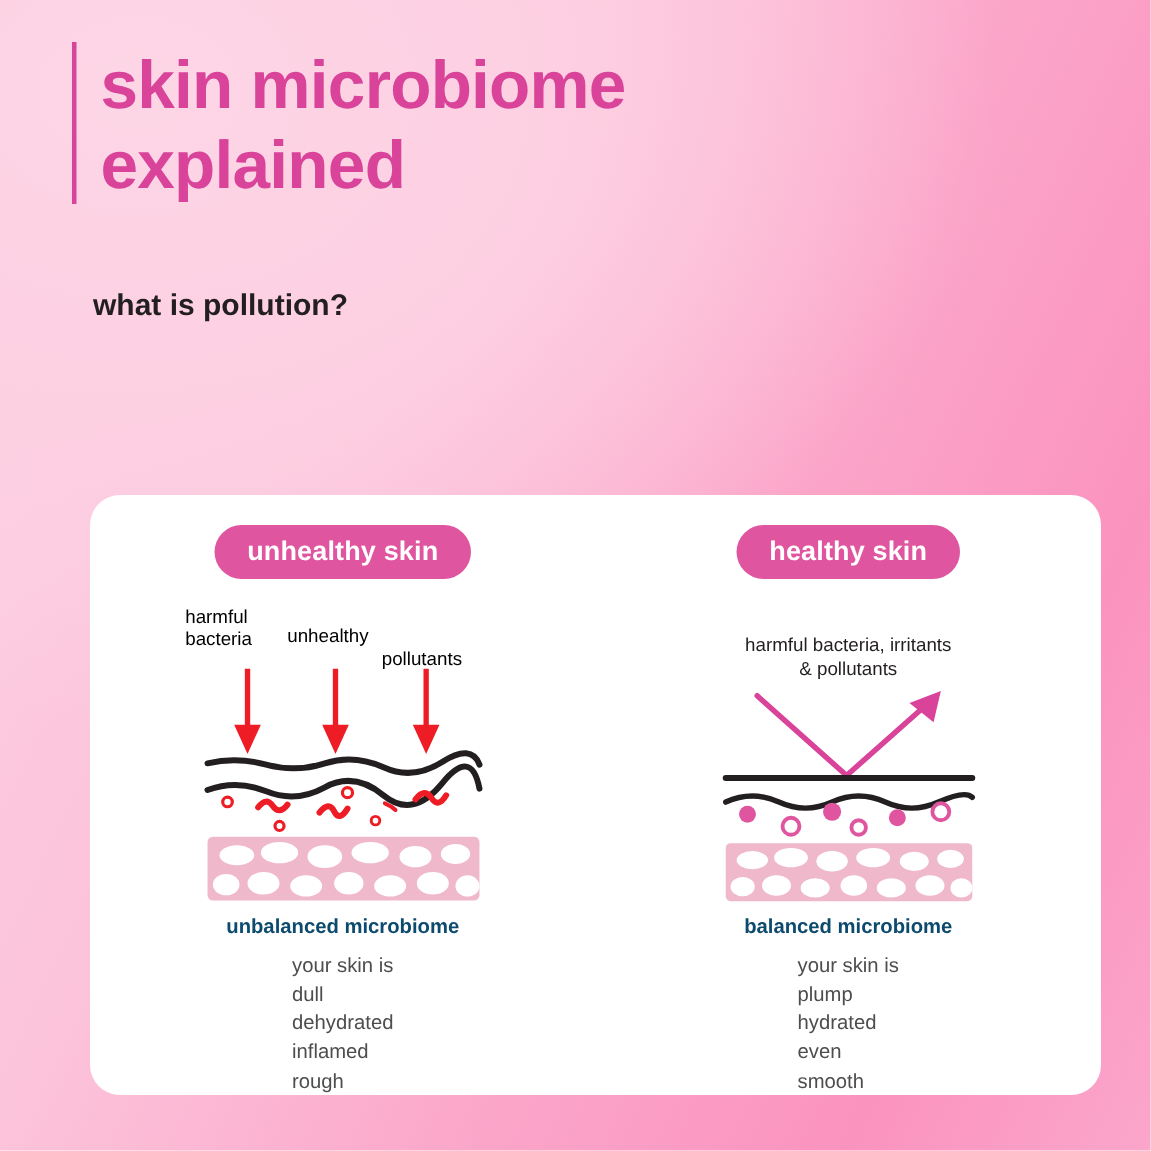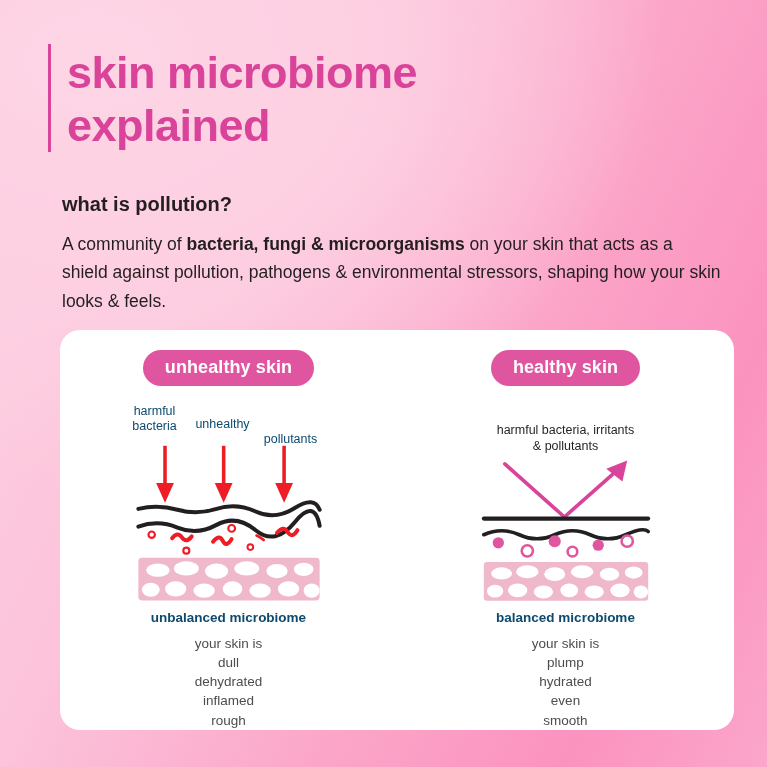--- a/index.html
+++ b/index.html
@@ -18,21 +18,21 @@
     height: 767px;
     background:
       radial-gradient(ellipse 120% 90% at 12% 8%, #fdd6e6 0%, #fdd0e2 28%, rgba(253,200,223,0) 62%),
       linear-gradient(115deg, #fcd3e4 0%, #fcc3da 32%, #fba4c8 62%, #fb93bf 82%, #fba6cb 100%);
   }
 
   
   .header {
     position: absolute;
     left: 48px;
-    top: 44px;
+    top: 28px;
     display: flex;
     align-items: stretch;
   }
   .accent-bar {
     width: 3px;
     background: #d9449a;
     margin-right: 16px;
     flex: 0 0 3px;
   }
   .title {
@@ -104,22 +104,22 @@
   .threat-labels {
     position: relative;
     width: 210px;
     height: 40px;
     margin-top: 18px;
   }
   .threat {
     position: absolute;
     font-size: 12.5px;
     line-height: 1.22;
-    color: #0c4a6e;
-    text-align: center;
+    color: #000000;
+    text-align: left;
     white-space: pre-line;
   }
   .threat-a { left: 0px;   top: 0px;  width: 62px; }
   .threat-b { left: 68px;  top: 13px; width: 62px; }
   .threat-c { left: 131px; top: 28px; width: 72px; }
 
   .threat-single {
     margin-top: 36px;
     font-size: 12.5px;
     line-height: 1.3;
@@ -134,21 +134,20 @@
     font-size: 13.5px;
     font-weight: 700;
     color: #0c4a6e;
     margin-top: 6px;
   }
   .traits {
     margin-top: 9px;
     font-size: 13.5px;
     line-height: 1.43;
     color: #4d4d4f;
-    text-align: center;
     white-space: pre-line;
   }
 
   .vs {
     position: absolute;
     left: 50%;
     top: 182px;
     transform: translateX(-50%);
     font-size: 40px;
     font-weight: 400;
@@ -162,21 +161,20 @@
 <div id="page">
 
   <div class="header">
     <div class="accent-bar"></div>
     <div class="title">skin microbiome
 explained</div>
   </div>
 
   <div class="intro">
     <h2 class="intro-heading">what is pollution?</h2>
-    <p class="intro-body"><span>A community of </span><b>bacteria, fungi &amp; microorganisms</b><span> on your skin that acts as a shield against pollution, pathogens &amp; environmental stressors, shaping how your skin looks &amp; feels.</span></p>
   </div>
 
   <div class="card">
     <div class="panels">
 
       <div class="panel">
         <div class="pill">unhealthy skin</div>
 
         <div class="threat-labels">
           <div class="threat threat-a">harmful

